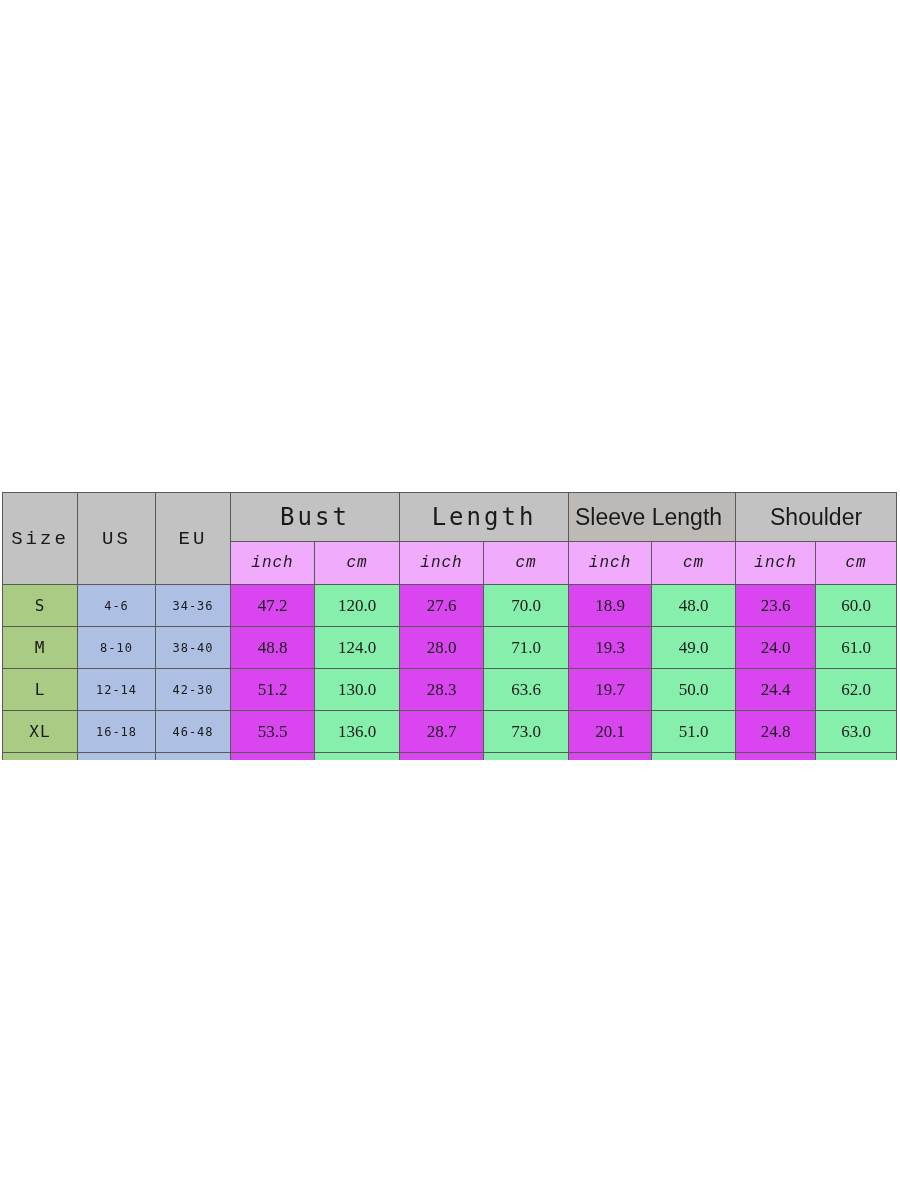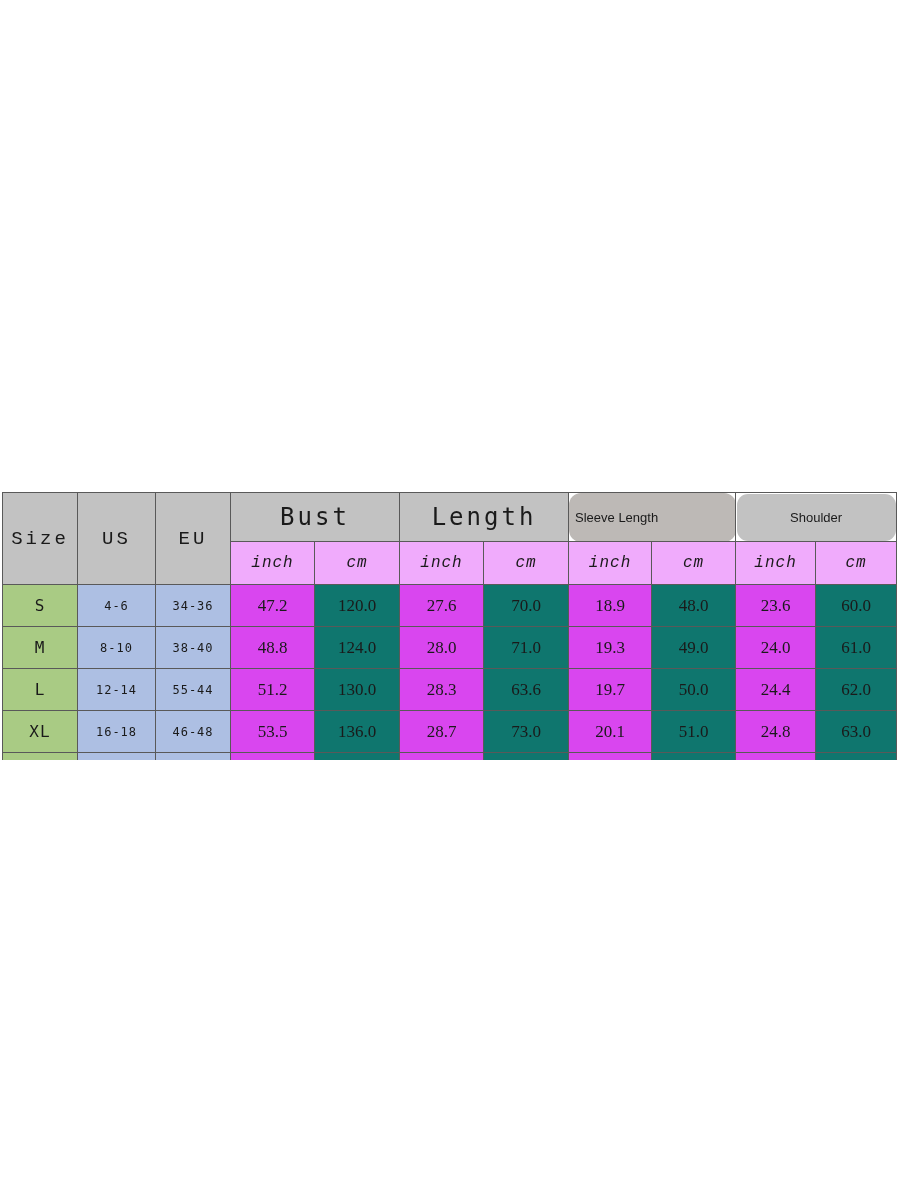--- a/index.html
+++ b/index.html
@@ -58,23 +58,22 @@
   }
   .hd-group {
     height: 48px;
     font-family: "DejaVu Sans Mono", monospace;
     font-size: 24px;
     letter-spacing: 3px;
     color: #262626;
   }
   .hd-group.sans {
     font-family: "Liberation Sans", sans-serif;
-    font-size: 13px;
+    font-size: 23px;
     letter-spacing: 0px;
-    border-radius: 12px;
   }
   .hd-group.sans.leftish {
     text-align: left;
     padding-left: 6px;
     background: #bdb9b6;
   }
   .hd-rowspan {
     height: 90px;
     font-family: Liberation Mono, monospace;
     font-size: 19px;
@@ -108,21 +107,21 @@
     letter-spacing: 1px;
     color: #2b2b2b;
   }
   td.c-inch {
     background: #d946ef;
     font-family: "Liberation Serif", serif;
     font-size: 17px;
     color: #1a1a1a;
   }
   td.c-cm {
-    background: #0f766e;
+    background: #86efac;
     font-family: "Liberation Serif", serif;
     font-size: 17px;
     color: #1a1a1a;
   }
 </style>
 </head>
 <body>
 
 <div id="page">
 
@@ -187,21 +186,21 @@
           <td class="c-inch">28.0</td>
           <td class="c-cm">71.0</td>
           <td class="c-inch">19.3</td>
           <td class="c-cm">49.0</td>
           <td class="c-inch">24.0</td>
           <td class="c-cm">61.0</td>
         </tr>
         <tr>
           <td class="c-size">L</td>
           <td class="c-usEu">12-14</td>
-          <td class="c-usEu">55-44</td>
+          <td class="c-usEu">42-30</td>
           <td class="c-inch">51.2</td>
           <td class="c-cm">130.0</td>
           <td class="c-inch">28.3</td>
           <td class="c-cm">63.6</td>
           <td class="c-inch">19.7</td>
           <td class="c-cm">50.0</td>
           <td class="c-inch">24.4</td>
           <td class="c-cm">62.0</td>
         </tr>
         <tr>

